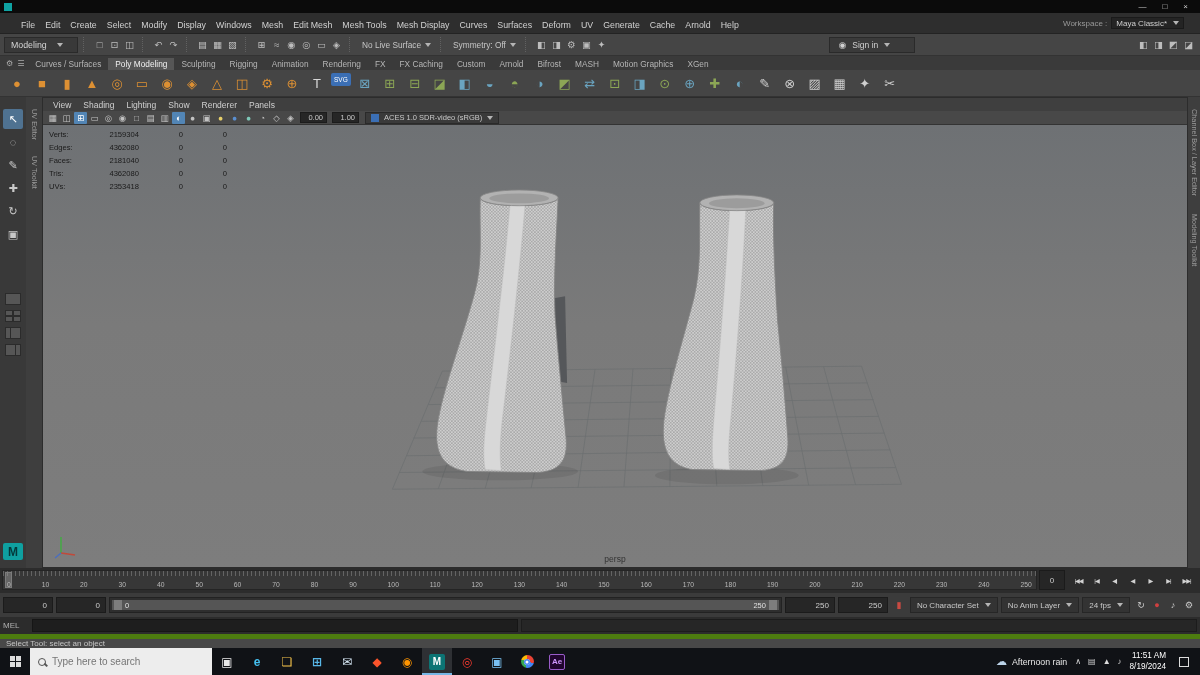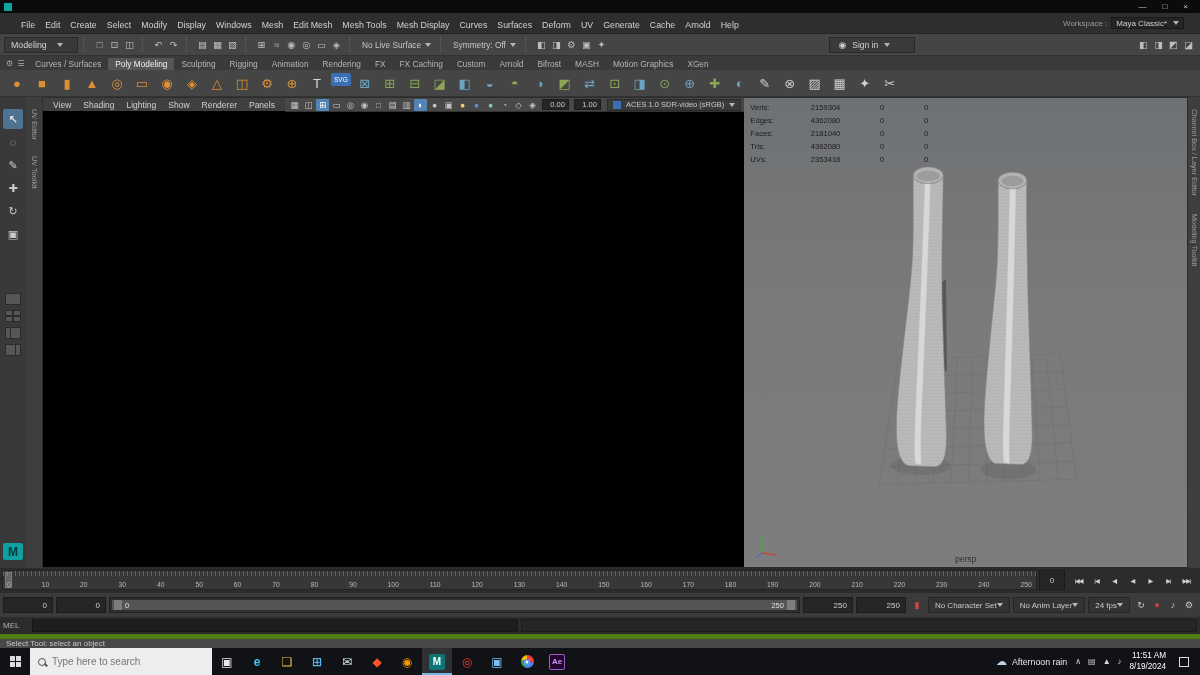--- a/index.html
+++ b/index.html
@@ -49,21 +49,21 @@
 .lay.l4{background:linear-gradient(90deg,transparent 46%,#2b2b2b 46% 54%,transparent 54%),linear-gradient(transparent 42%,#2b2b2b 42% 58%,transparent 58%),#565656}
 .lay.l2{background:linear-gradient(90deg,transparent 30%,#2b2b2b 30% 38%,transparent 38%),#565656}
 .lay.l3{background:linear-gradient(transparent 46%,#2b2b2b 46% 54%,transparent 54%),linear-gradient(90deg,transparent 62%,#2b2b2b 62% 70%,transparent 70%),#565656}
 .mlogo{margin-top:auto;margin-bottom:8px;width:20px;height:17px;background:#0fa0a0;color:#04393b;font-weight:bold;font-size:12px;display:flex;align-items:center;justify-content:center;border-radius:2px}
 .strip{background:#3e3e3e;display:flex;flex-direction:column;align-items:center;padding-top:12px;gap:18px;flex:none}
 .strip.left{width:16px}
 .strip.right{width:12px}
 .vlabel{writing-mode:vertical-rl;font-size:7.3px;color:#9b9b9b;cursor:pointer;white-space:nowrap}
 
 
-.viewport{flex:1;display:flex;border:1px solid #2c2c2c;min-width:0}
+.viewport{flex:1;display:flex;flex-direction:column;border:1px solid #2c2c2c;min-width:0}
 .vp-menubar{height:13px;background:#3f3f3f;display:flex;align-items:center;padding:0 4px;flex:none}
 .vp-menu-item{font-size:8.5px;color:#d0d0d0;padding:0 6px;cursor:pointer}
 .vp-iconbar{height:14px;background:#484848;display:flex;align-items:center;gap:1px;padding:0 3px;border-bottom:1px solid #333;flex:none}
 .vicon{width:13px;height:12px;display:flex;align-items:center;justify-content:center;font-size:8.5px;color:#c2c2c2;cursor:pointer;border-radius:1px;flex:none}
 .vicon.on{background:#5285b5;color:#fff}
 .vfield{width:27px;height:11px;background:#262626;border:1px solid #1c1c1c;color:#c9c9c9;font-size:7.5px;display:flex;align-items:center;justify-content:flex-end;padding:0 3px;margin:0 2px;cursor:text}
 .cspace{height:12px;background:#3a3a3a;border:1px solid #2a2a2a;display:flex;align-items:center;gap:5px;padding:0 5px;font-size:7.5px;color:#c9c9c9;margin-left:3px;cursor:pointer}
 .csq{width:8px;height:8px;background:#3b6fb5;flex:none}
 .canvas{flex:1;position:relative;background:linear-gradient(180deg,#6e7174,#7a7a7a 45%,#7d7d7d);min-height:0}
 .canvas svg.scene{position:absolute;inset:0;width:100%;height:100%}
@@ -83,21 +83,21 @@
 .tl-controls{display:flex;align-items:center;gap:1px;padding:0 3px}
 .pbtn{min-width:17px;height:100%;display:flex;align-items:center;justify-content:center;font-size:6.2px;color:#d2d2d2;cursor:pointer;letter-spacing:-1px}
 
 
 .rangebar{height:25px;background:#3b3b3b;display:flex;align-items:center;gap:3px;padding:0 3px;border-top:1px solid #2c2c2c;flex:none}
 .rfield{width:50px;height:16px;background:#262626;border:1px solid #1b1b1b;color:#ccc;font-size:8px;display:flex;align-items:center;justify-content:flex-end;padding:0 5px;cursor:text}
 .rslider{flex:1;height:16px;background:#2e2e2e;border:1px solid #222;position:relative;cursor:pointer;min-width:120px}
 .rrange{position:absolute;left:2px;right:2px;top:2px;bottom:2px;background:#555;display:flex;align-items:center;justify-content:space-between;padding:0 2px}
 .rhandle{width:8px;height:10px;background:#7d7d7d;flex:none}
 .rnum{font-size:7.5px;color:#e0e0e0;padding:0 3px}
-.dd{height:16px;background:#333;border:1px solid #262626;display:flex;align-items:center;padding:0 6px;font-size:8px;color:#c8c8c8;cursor:pointer;white-space:nowrap}
+.dd{height:16px;background:#333;border:1px solid #262626;display:flex;align-items:center;gap:6px;padding:0 6px;font-size:8px;color:#c8c8c8;cursor:pointer;white-space:nowrap}
 .ricon{width:16px;height:16px;display:flex;align-items:center;justify-content:center;font-size:9px;color:#c8c8c8;cursor:pointer}
 
 
 .melbar{height:17px;background:#2c2c2c;display:flex;align-items:center;gap:3px;padding:1px 3px;flex:none}
 .mel-label{font-size:8px;color:#b0b0b0;width:26px;cursor:pointer}
 .mel-input{flex:1;height:13px;background:#1e1e1e;border:1px solid #161616;color:#ccc;font-size:8px;padding:0 3px;outline:none}
 .mel-result{flex:1.4;height:13px;background:#262626;border:1px solid #1c1c1c;color:#9a9a9a;font-size:8px;display:flex;align-items:center;padding:0 3px}
 .helpbar{height:14px;background:#484848;display:flex;align-items:center;padding:0 6px;border-top:5px solid #4d7c0f;flex:none}
 .help-text{font-size:8px;color:#c5c5c5}
 

